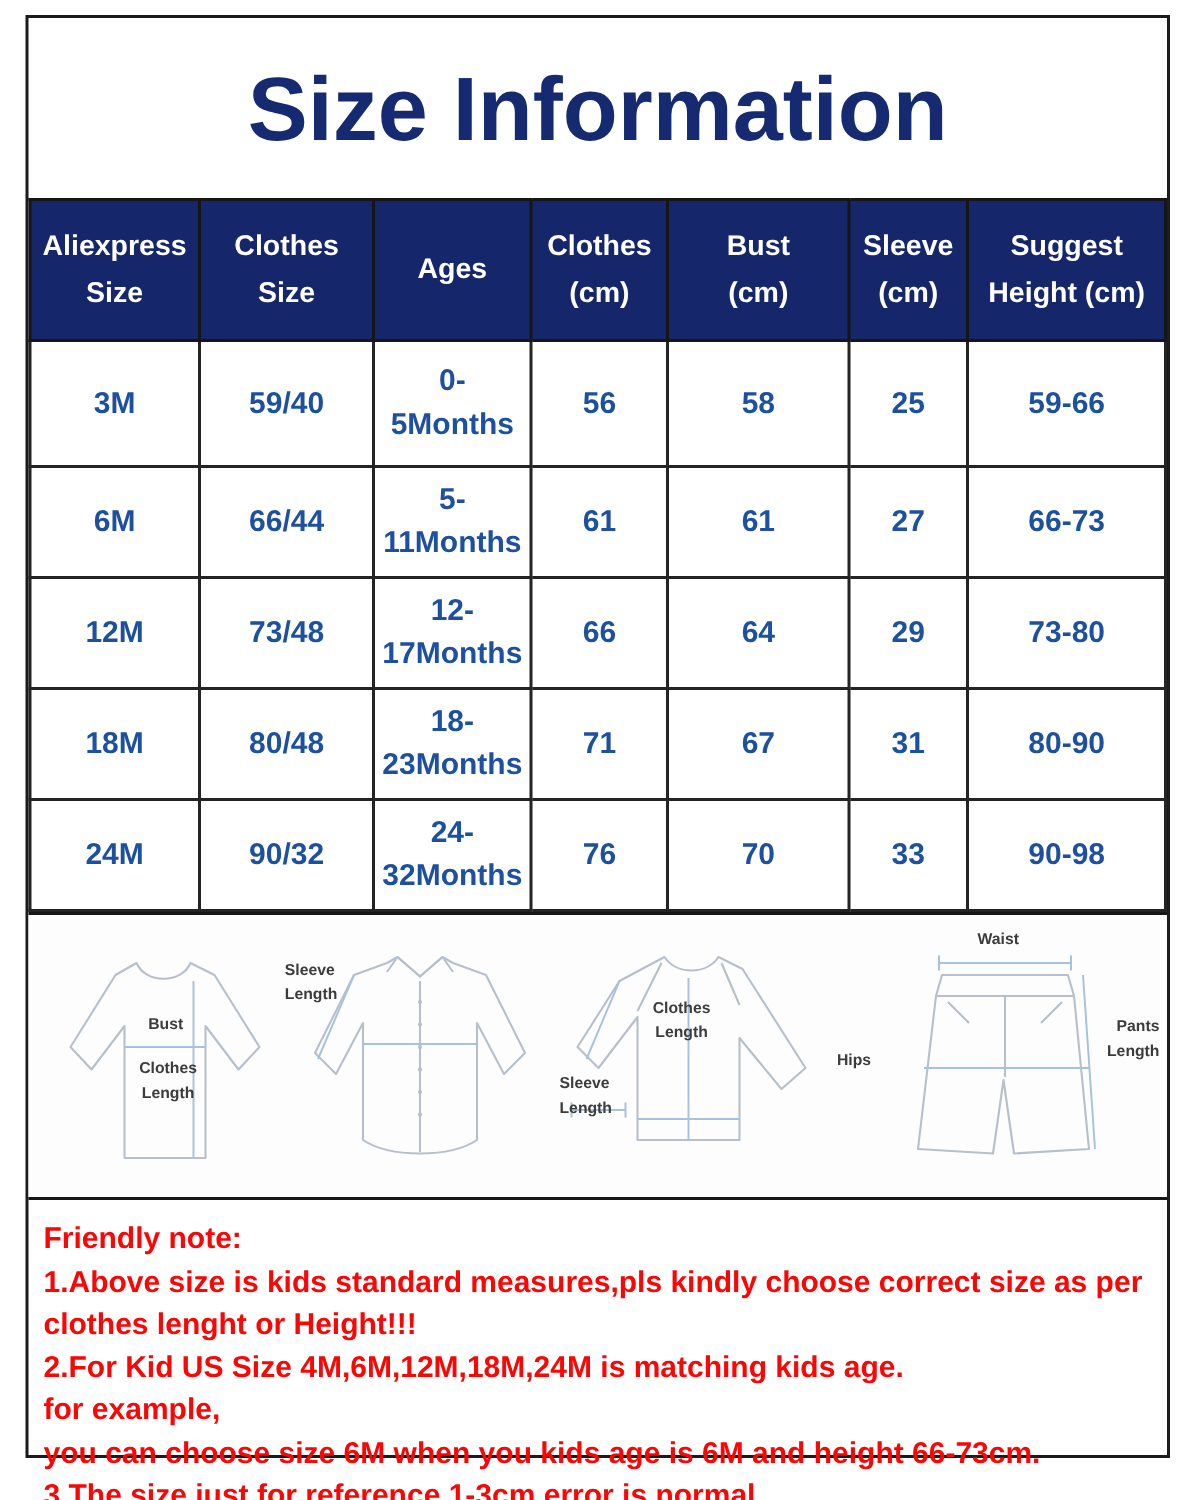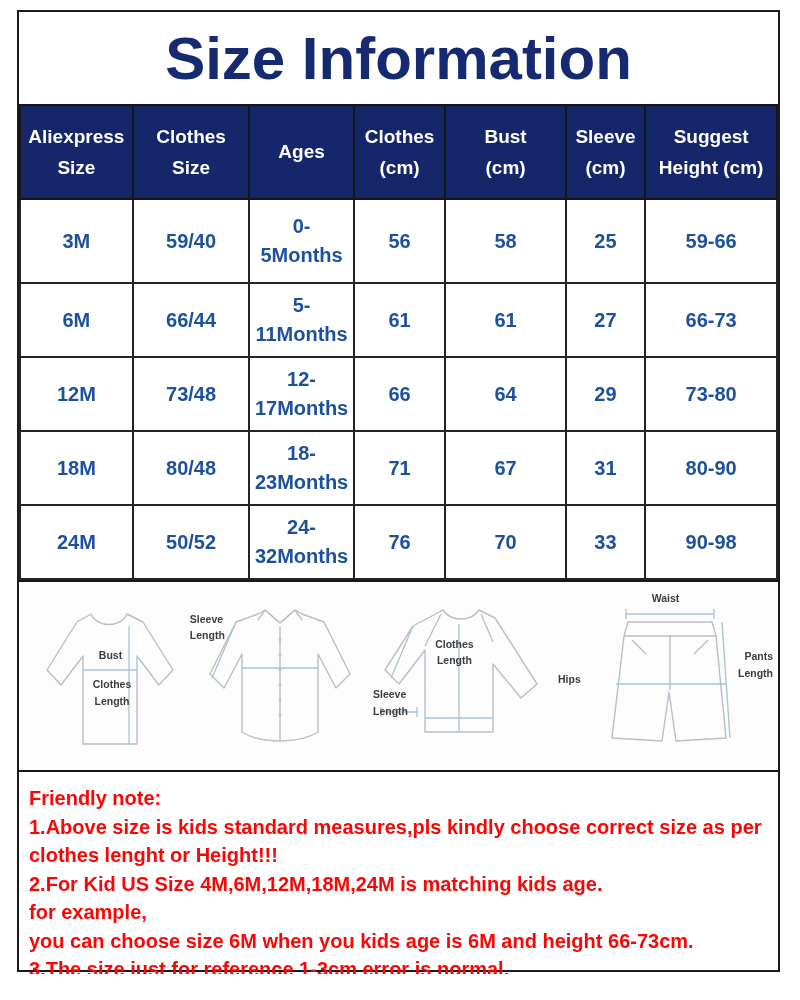--- a/index.html
+++ b/index.html
@@ -1,19 +1,19 @@
 <!DOCTYPE html>
 <html><head>
 <meta charset="utf-8">
 <style>
   html,body{margin:0;padding:0;background:#ffffff;}
   body{width:800px;height:1000px;position:relative;font-family:"Liberation Sans",sans-serif;}
   .frame{position:absolute;left:17px;top:10px;width:763px;height:962px;border:2px solid #1b1b1b;box-sizing:border-box;background:#ffffff;}
   
-  .title-box{height:92px;display:flex;align-items:center;justify-content:center;}
+  .title-box{height:120px;display:flex;align-items:center;justify-content:center;}
   .title-box h1{margin:0;font-size:60px;font-weight:bold;color:#152a70;letter-spacing:0px;}
   
   table{width:100%;border-collapse:collapse;table-layout:fixed;}
   col.c1{width:14.9%}col.c2{width:15.4%}col.c3{width:13.8%}col.c4{width:12.1%}
   col.c5{width:15.9%}col.c6{width:10.5%}col.c7{width:17.4%}
   th{background:#15266b;color:#ffffff;font-size:19px;font-weight:bold;text-align:center;
      white-space:pre-line;line-height:1.65;height:92px;border:2px solid #161616;padding:0;}
   td{color:#1d509e;font-size:20px;font-weight:bold;text-align:center;white-space:pre-line;
      line-height:1.45;height:72px;border:2px solid #242424;padding:0;}
   tbody tr:first-child td{height:82px;}
@@ -104,21 +104,21 @@
         <td>80/48</td>
         <td>18-
 23Months</td>
         <td>71</td>
         <td>67</td>
         <td>31</td>
         <td>80-90</td>
       </tr>
       <tr>
         <td>24M</td>
-        <td>50/52</td>
+        <td>90/32</td>
         <td>24-
 32Months</td>
         <td>76</td>
         <td>70</td>
         <td>33</td>
         <td>90-98</td>
       </tr>
     </tbody>
   </table>
 

